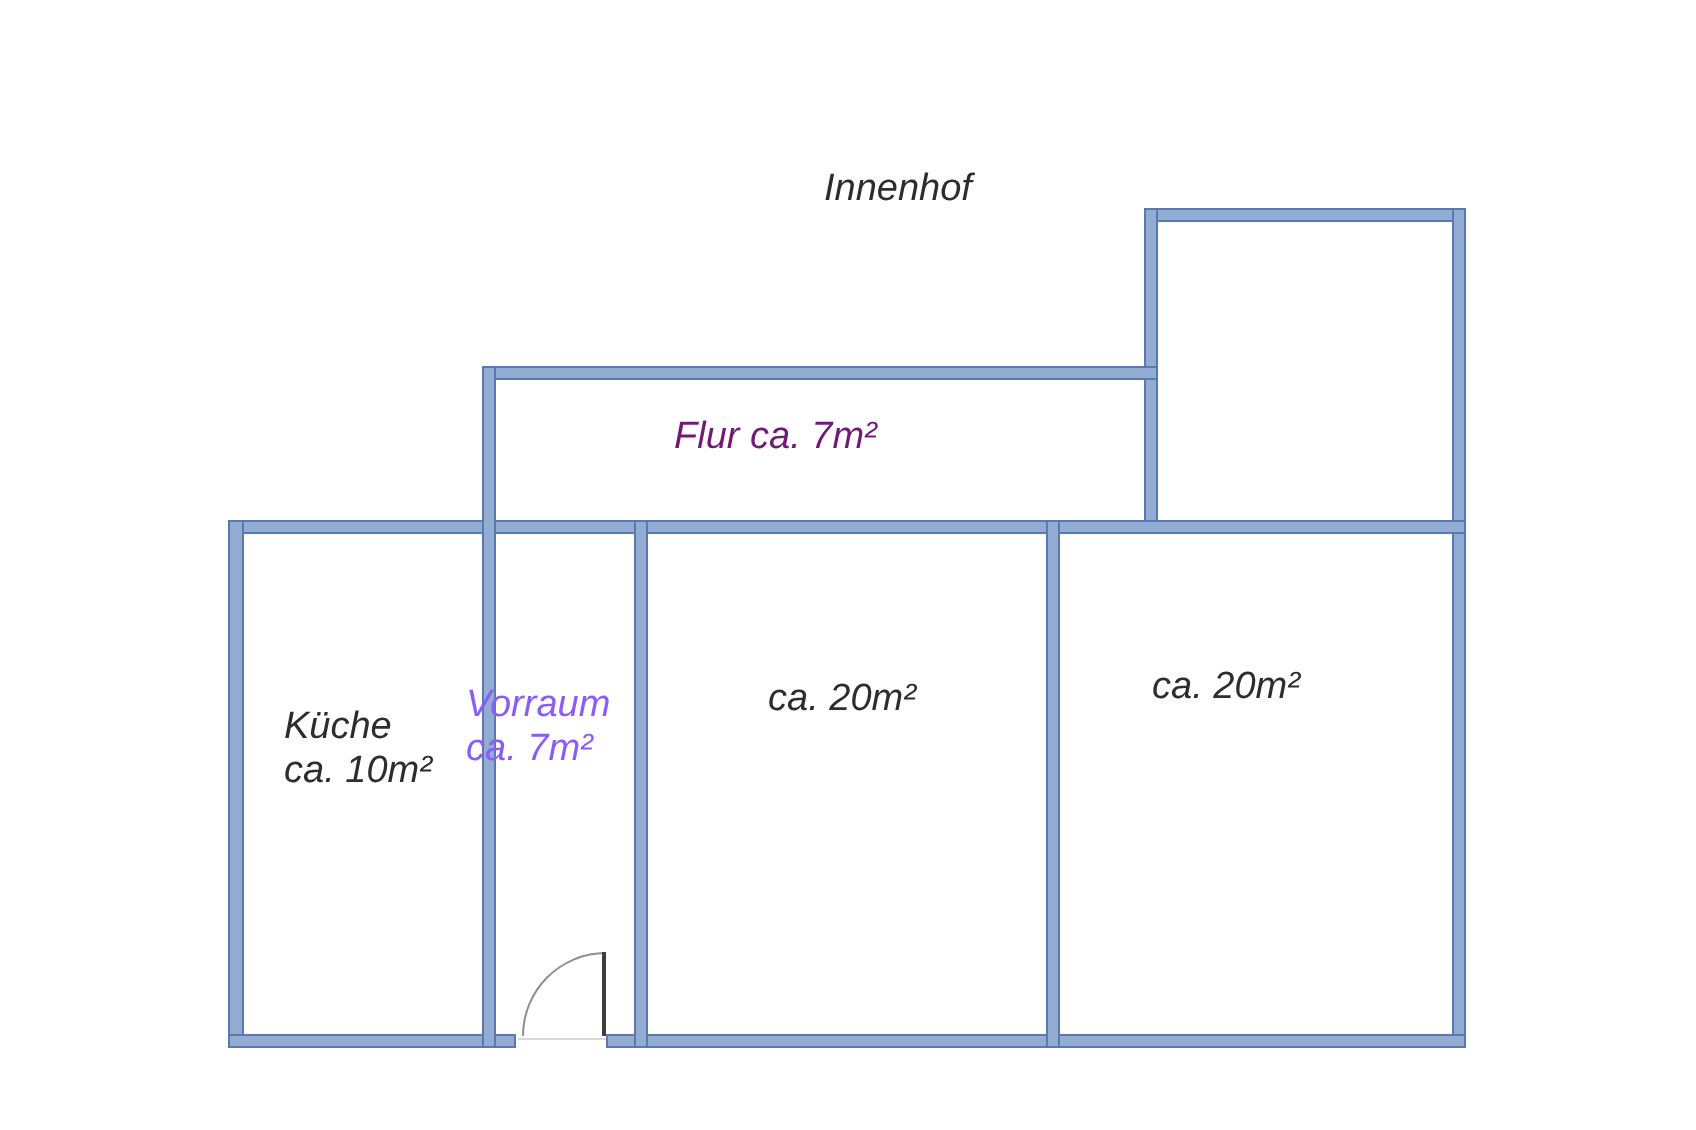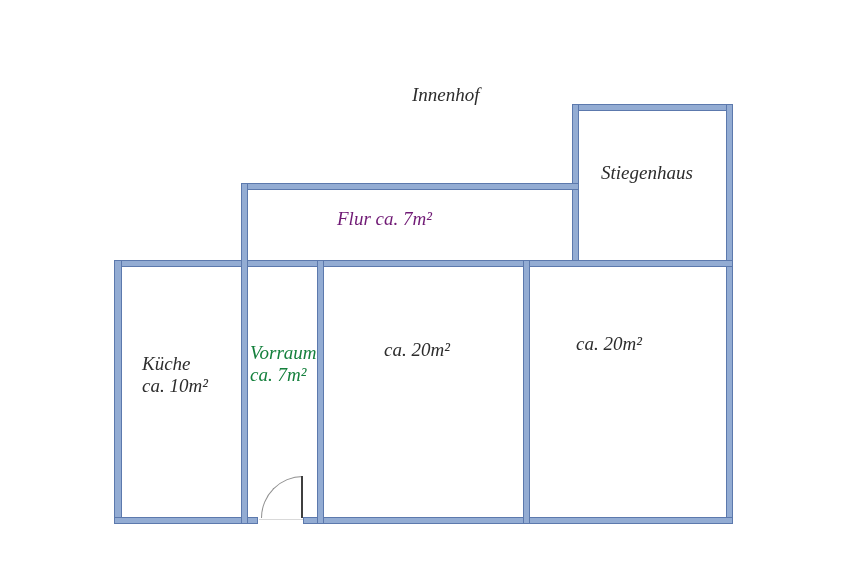--- a/index.html
+++ b/index.html
@@ -4,21 +4,20 @@
 <style>
   html, body { margin: 0; padding: 0; }
   body { font-family: "Liberation Sans", "DejaVu Sans", sans-serif; }
 
   .plan {
     position: relative;
     width: 792px;
     height: 565px;
     overflow: hidden;
     background: #ffffff;
-    font-family: Liberation Serif, serif;
   }
 
   
   .wall {
     position: absolute;
     box-sizing: border-box;
     border: 1px solid;
   }
 
   
@@ -75,31 +74,30 @@
 
   <div class="wall" style="left: 241px; top: 183px; width: 7px; height: 341px; background: rgb(147, 172, 211); border-color: rgb(92, 121, 173);"></div>
   <div class="wall" style="left: 317px; top: 260px; width: 7px; height: 264px; background: rgb(147, 172, 211); border-color: rgb(92, 121, 173);"></div>
   <div class="wall" style="left: 523px; top: 260px; width: 7px; height: 264px; background: rgb(147, 172, 211); border-color: rgb(92, 121, 173);"></div>
 
   <div class="door-threshold" style="background: rgb(217, 217, 217);"></div>
   <div class="door-arc" style="border-color: rgb(143, 143, 143);"></div>
   <div class="door-leaf" style="background: rgb(63, 63, 63);"></div>
 
   <div class="label" style="left: 601px; top: 162px; color: rgb(45, 45, 45);">
-    <div>Stiegenhaus</div>
   </div>
 
   <div class="label" style="left: 337px; top: 208px; color: #701a75;">Flur ca. 7m²</div>
 
   <div class="label" style="left: 142px; top: 353px; color: rgb(45, 45, 45);">
     <div>Küche</div>
     <div>ca. 10m²</div>
   </div>
 
-  <div class="label" style="left: 250px; top: 342px; color: #15803d;">
+  <div class="label" style="left: 233px; top: 342px; color: #8b5cf6;">
     <div>Vorraum</div>
     <div>ca. 7m²</div>
   </div>
 
   <div class="label" style="left: 384px; top: 339px; color: rgb(45, 45, 45);">
     <div>ca. 20m²</div>
   </div>
 
   <div class="label" style="left: 576px; top: 333px; color: rgb(45, 45, 45);">
     <div>ca. 20m²</div>

